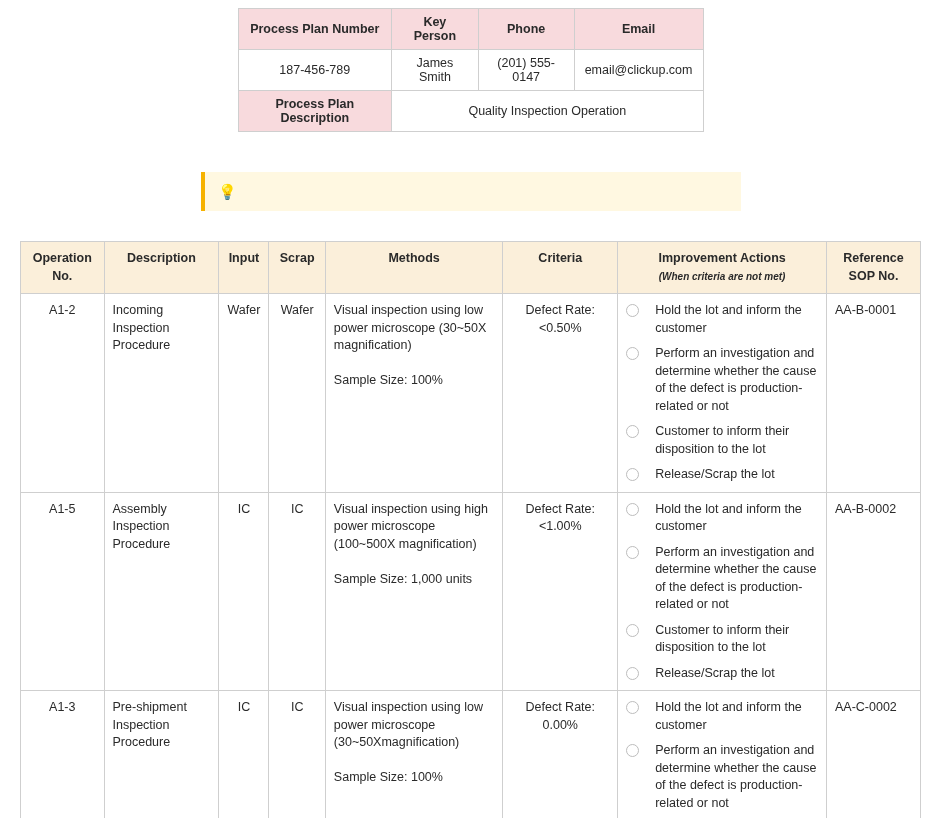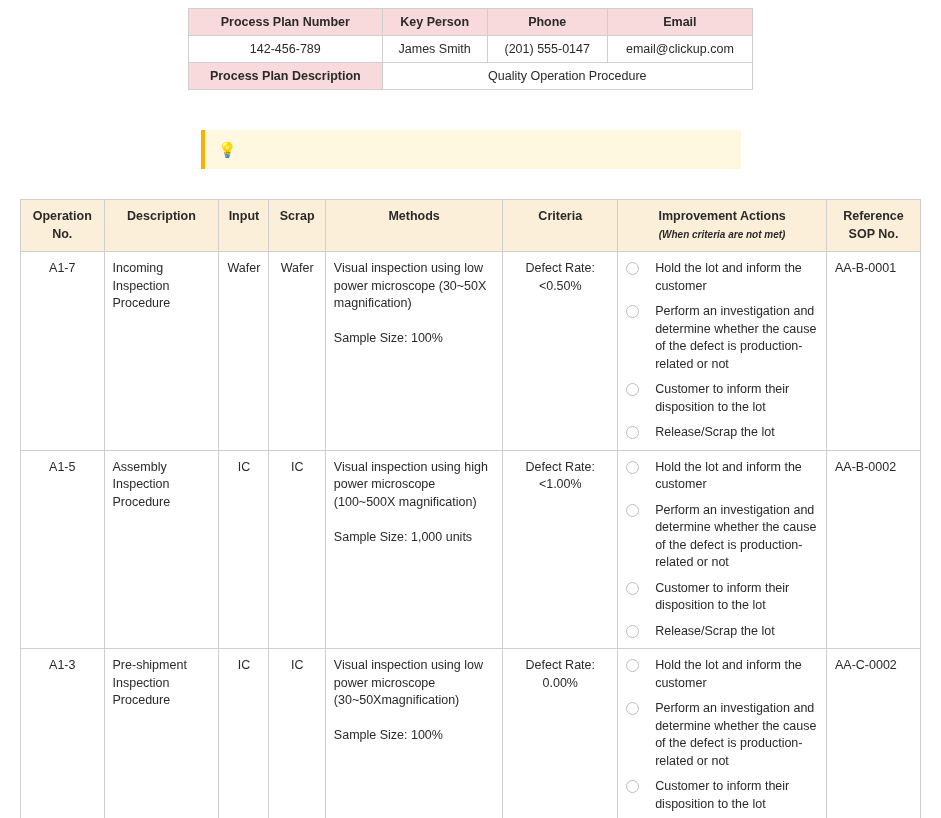--- a/index.html
+++ b/index.html
@@ -13,21 +13,21 @@
   }
 
   
   .hdr-wrap {
     display: flex;
     justify-content: center;
     margin-bottom: 40px;
   }
   table.hdr {
     border-collapse: collapse;
-    width: 565px;
+    width: 466px;
   }
   table.hdr th, table.hdr td {
     border: 1px solid #cfcfcf;
     padding: 6px 10px;
     text-align: center;
     font-size: 12.5px;
   }
   table.hdr th {
     background: #f8dadd;
     font-weight: 600;
@@ -116,28 +116,28 @@
 <div class="hdr-wrap">
   <table class="hdr">
     <tbody>
         <tr>
       <th>Process Plan Number</th>
       <th>Key Person</th>
       <th>Phone</th>
       <th>Email</th>
     </tr>
     <tr>
-      <td>142-456-789</td>
+      <td>187-456-789</td>
       <td>James Smith</td>
       <td>(201) 555-0147</td>
       <td>email@clickup.com</td>
     </tr>
     <tr>
       <th>Process Plan Description</th>
-      <td colspan="3">Quality Operation Procedure</td>
+      <td colspan="3">Quality Inspection Operation</td>
     </tr>
   </tbody>
     </table>
 </div>
 
 <div class="callout-wrap">
   <div class="callout">
     <span class="bulb">💡</span>
   </div>
 </div>
@@ -163,21 +163,21 @@
       <th>Criteria</th>
       <th>
         <span>Improvement Actions</span>
         <span class="sub">(When criteria are not met)</span>
       </th>
       <th>Reference SOP No.</th>
     </tr>
   </thead>
   <tbody id="ops-body">
       <tr>
-        <td class="center">A1-7</td>
+        <td class="center">A1-2</td>
         <td>Incoming Inspection Procedure</td>
         <td class="center">Wafer</td>
         <td class="center">Wafer</td>
         <td class="methods">Visual inspection using low power microscope (30~50X magnification)
 
 Sample Size: 100%</td>
         <td class="crit">Defect Rate:
 &lt;0.50%</td>
         <td>
           <ul class="radio-list">

